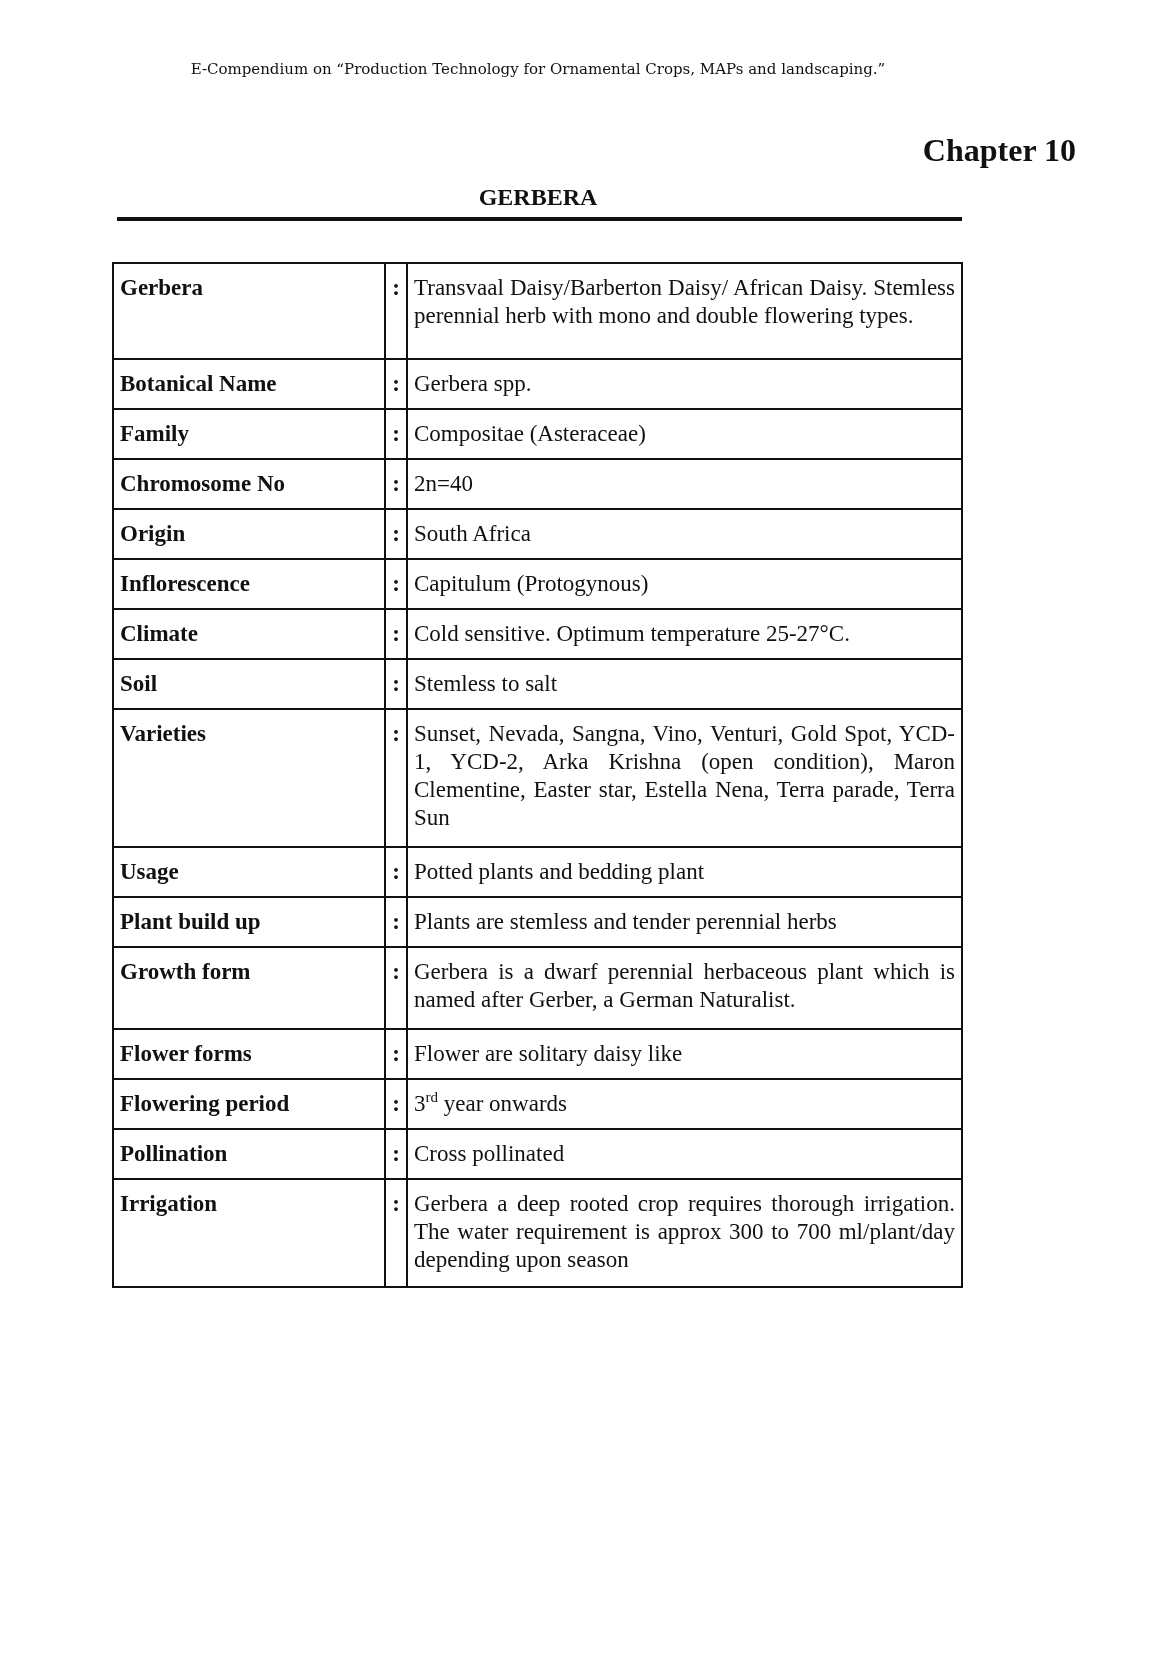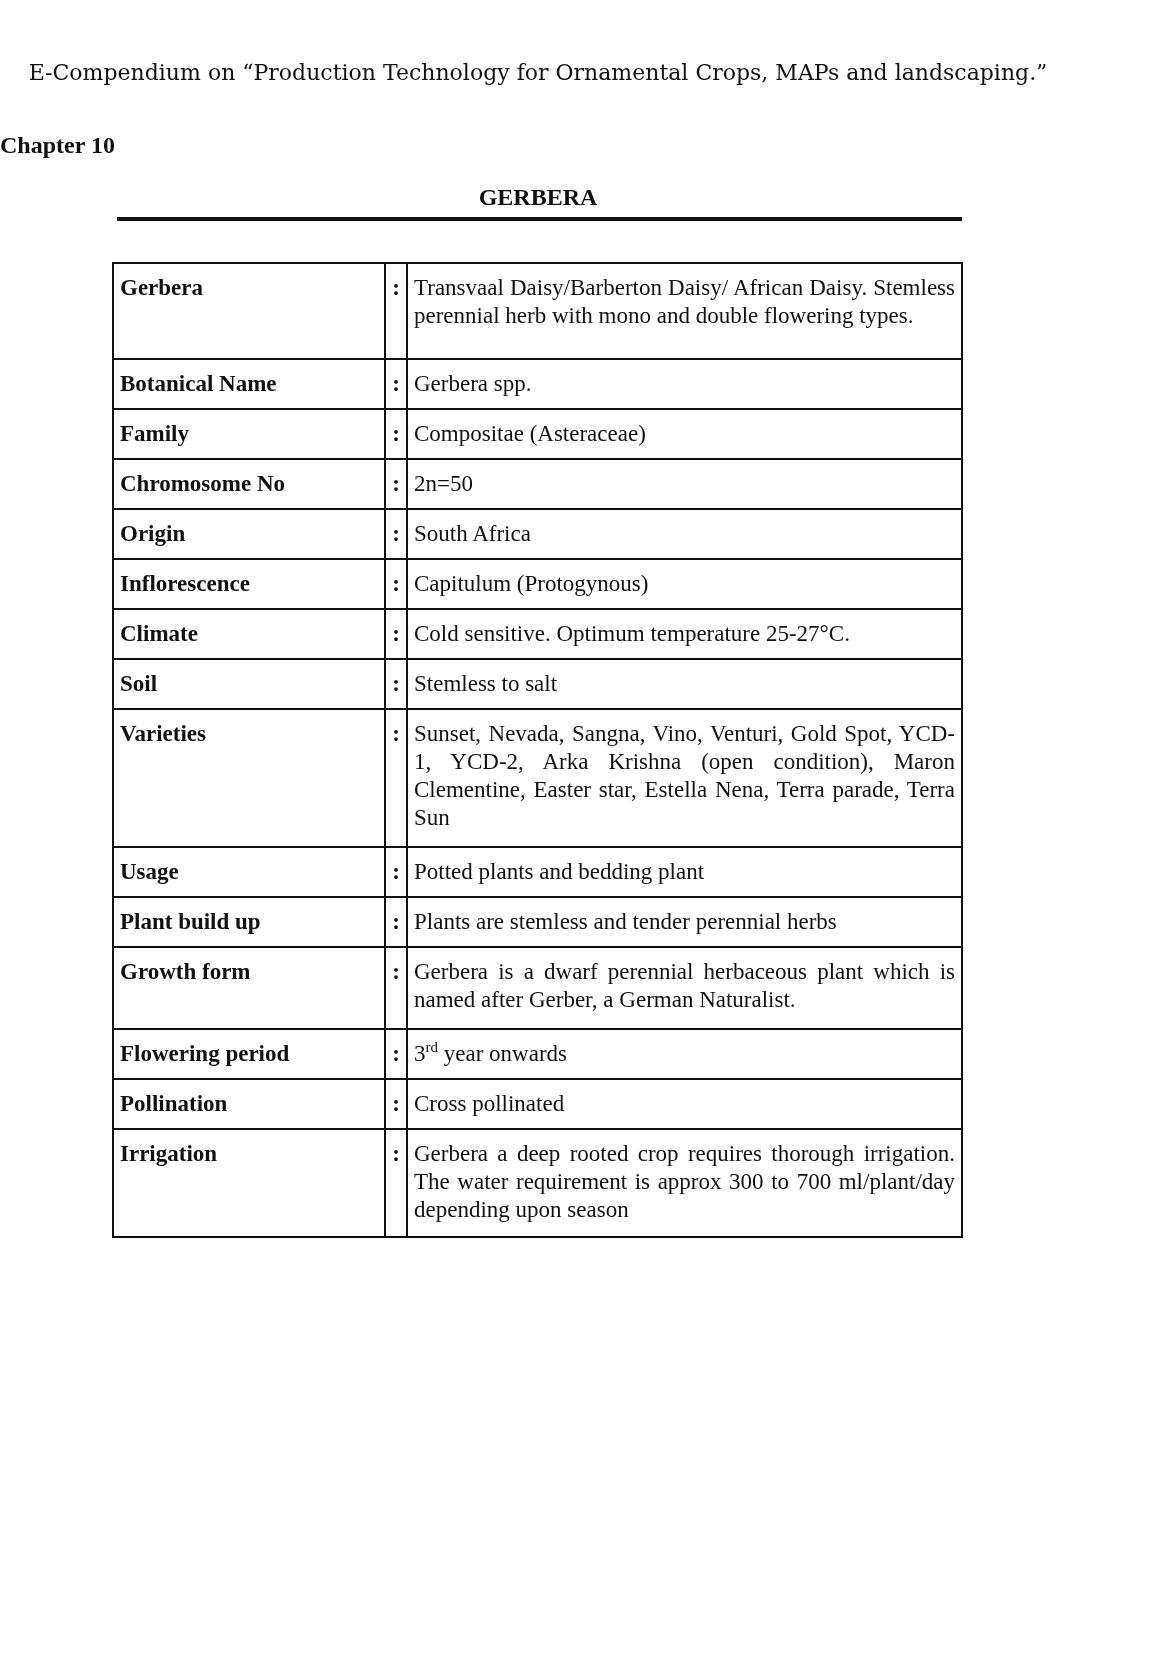--- a/index.html
+++ b/index.html
@@ -1,18 +1,18 @@
 <!DOCTYPE html>
 <html><head>
 <meta charset="utf-8">
 <style>
   html,body{margin:0;padding:0;background:#fff;}
   body{width:1156px;height:1664px;position:relative;overflow:hidden;color:#111;}
-  .header{position:absolute;top:60px;left:0;width:1076px;text-align:center;font-family:"DejaVu Serif",serif;font-size:22px;}
-  .chapter{position:absolute;top:132px;left:0;width:1076px;text-align:left;font-family:"Liberation Serif",serif;font-weight:bold;font-size:24px;}
+  .header{position:absolute;top:60px;left:0;width:1076px;text-align:center;font-family:"DejaVu Serif",serif;font-size:15px;}
+  .chapter{position:absolute;top:132px;left:0;width:1076px;text-align:right;font-family:"Liberation Serif",serif;font-weight:bold;font-size:32px;}
   .title{position:absolute;top:184px;left:0;width:1076px;text-align:center;font-family:"Liberation Serif",serif;font-weight:bold;font-size:24px;}
   .rule{position:absolute;top:217px;left:117px;width:845px;height:4px;background:#111;}
   table{position:absolute;top:262px;left:112px;width:851px;border-collapse:collapse;font-family:"Liberation Serif",serif;font-size:23px;}
   td{border:2px solid #111;vertical-align:top;padding:10px 6px 8px 6px;line-height:28px;}
   td.label{width:258px;font-weight:bold;}
   td.colon{width:12px;border-right:2px solid #111;padding:10px 4px;text-align:center;font-weight:bold;}
   td.value{text-align:justify;margin-top:36px;}
   .l{display:block;}
   .l + .l{margin-top:12px;}
   sup{font-size:15px;line-height:0;}
@@ -38,21 +38,21 @@
         <td class="value">Gerbera spp.</td>
       </tr>
     <tr>
         <td class="label">Family</td>
         <td class="colon">:</td>
         <td class="value">Compositae (Asteraceae)</td>
       </tr>
     <tr>
         <td class="label">Chromosome No</td>
         <td class="colon">:</td>
-        <td class="value">2n=50</td>
+        <td class="value">2n=40</td>
       </tr>
     <tr>
         <td class="label">Origin</td>
         <td class="colon">:</td>
         <td class="value">South Africa</td>
       </tr>
     <tr>
         <td class="label">Inflorescence</td>
         <td class="colon">:</td>
         <td class="value">Capitulum (Protogynous)</td>
@@ -81,20 +81,25 @@
         <td class="label">Plant build up</td>
         <td class="colon">:</td>
         <td class="value">Plants are stemless and tender perennial herbs</td>
       </tr>
     <tr>
         <td class="label">Growth form</td>
         <td class="colon">:</td>
         <td class="value" style="height:62px">Gerbera is a dwarf perennial herbaceous plant which is named after Gerber, a German Naturalist.</td>
       </tr>
     <tr>
+        <td class="label">Flower forms</td>
+        <td class="colon">:</td>
+        <td class="value">Flower are solitary daisy like</td>
+      </tr>
+    <tr>
         <td class="label">Flowering period</td>
         <td class="colon">:</td>
       <td class="value"><span>3</span><sup>rd</sup><span> year onwards</span></td>
       </tr>
     <tr>
         <td class="label">Pollination</td>
         <td class="colon">:</td>
         <td class="value">Cross pollinated</td>
       </tr>
     <tr>

